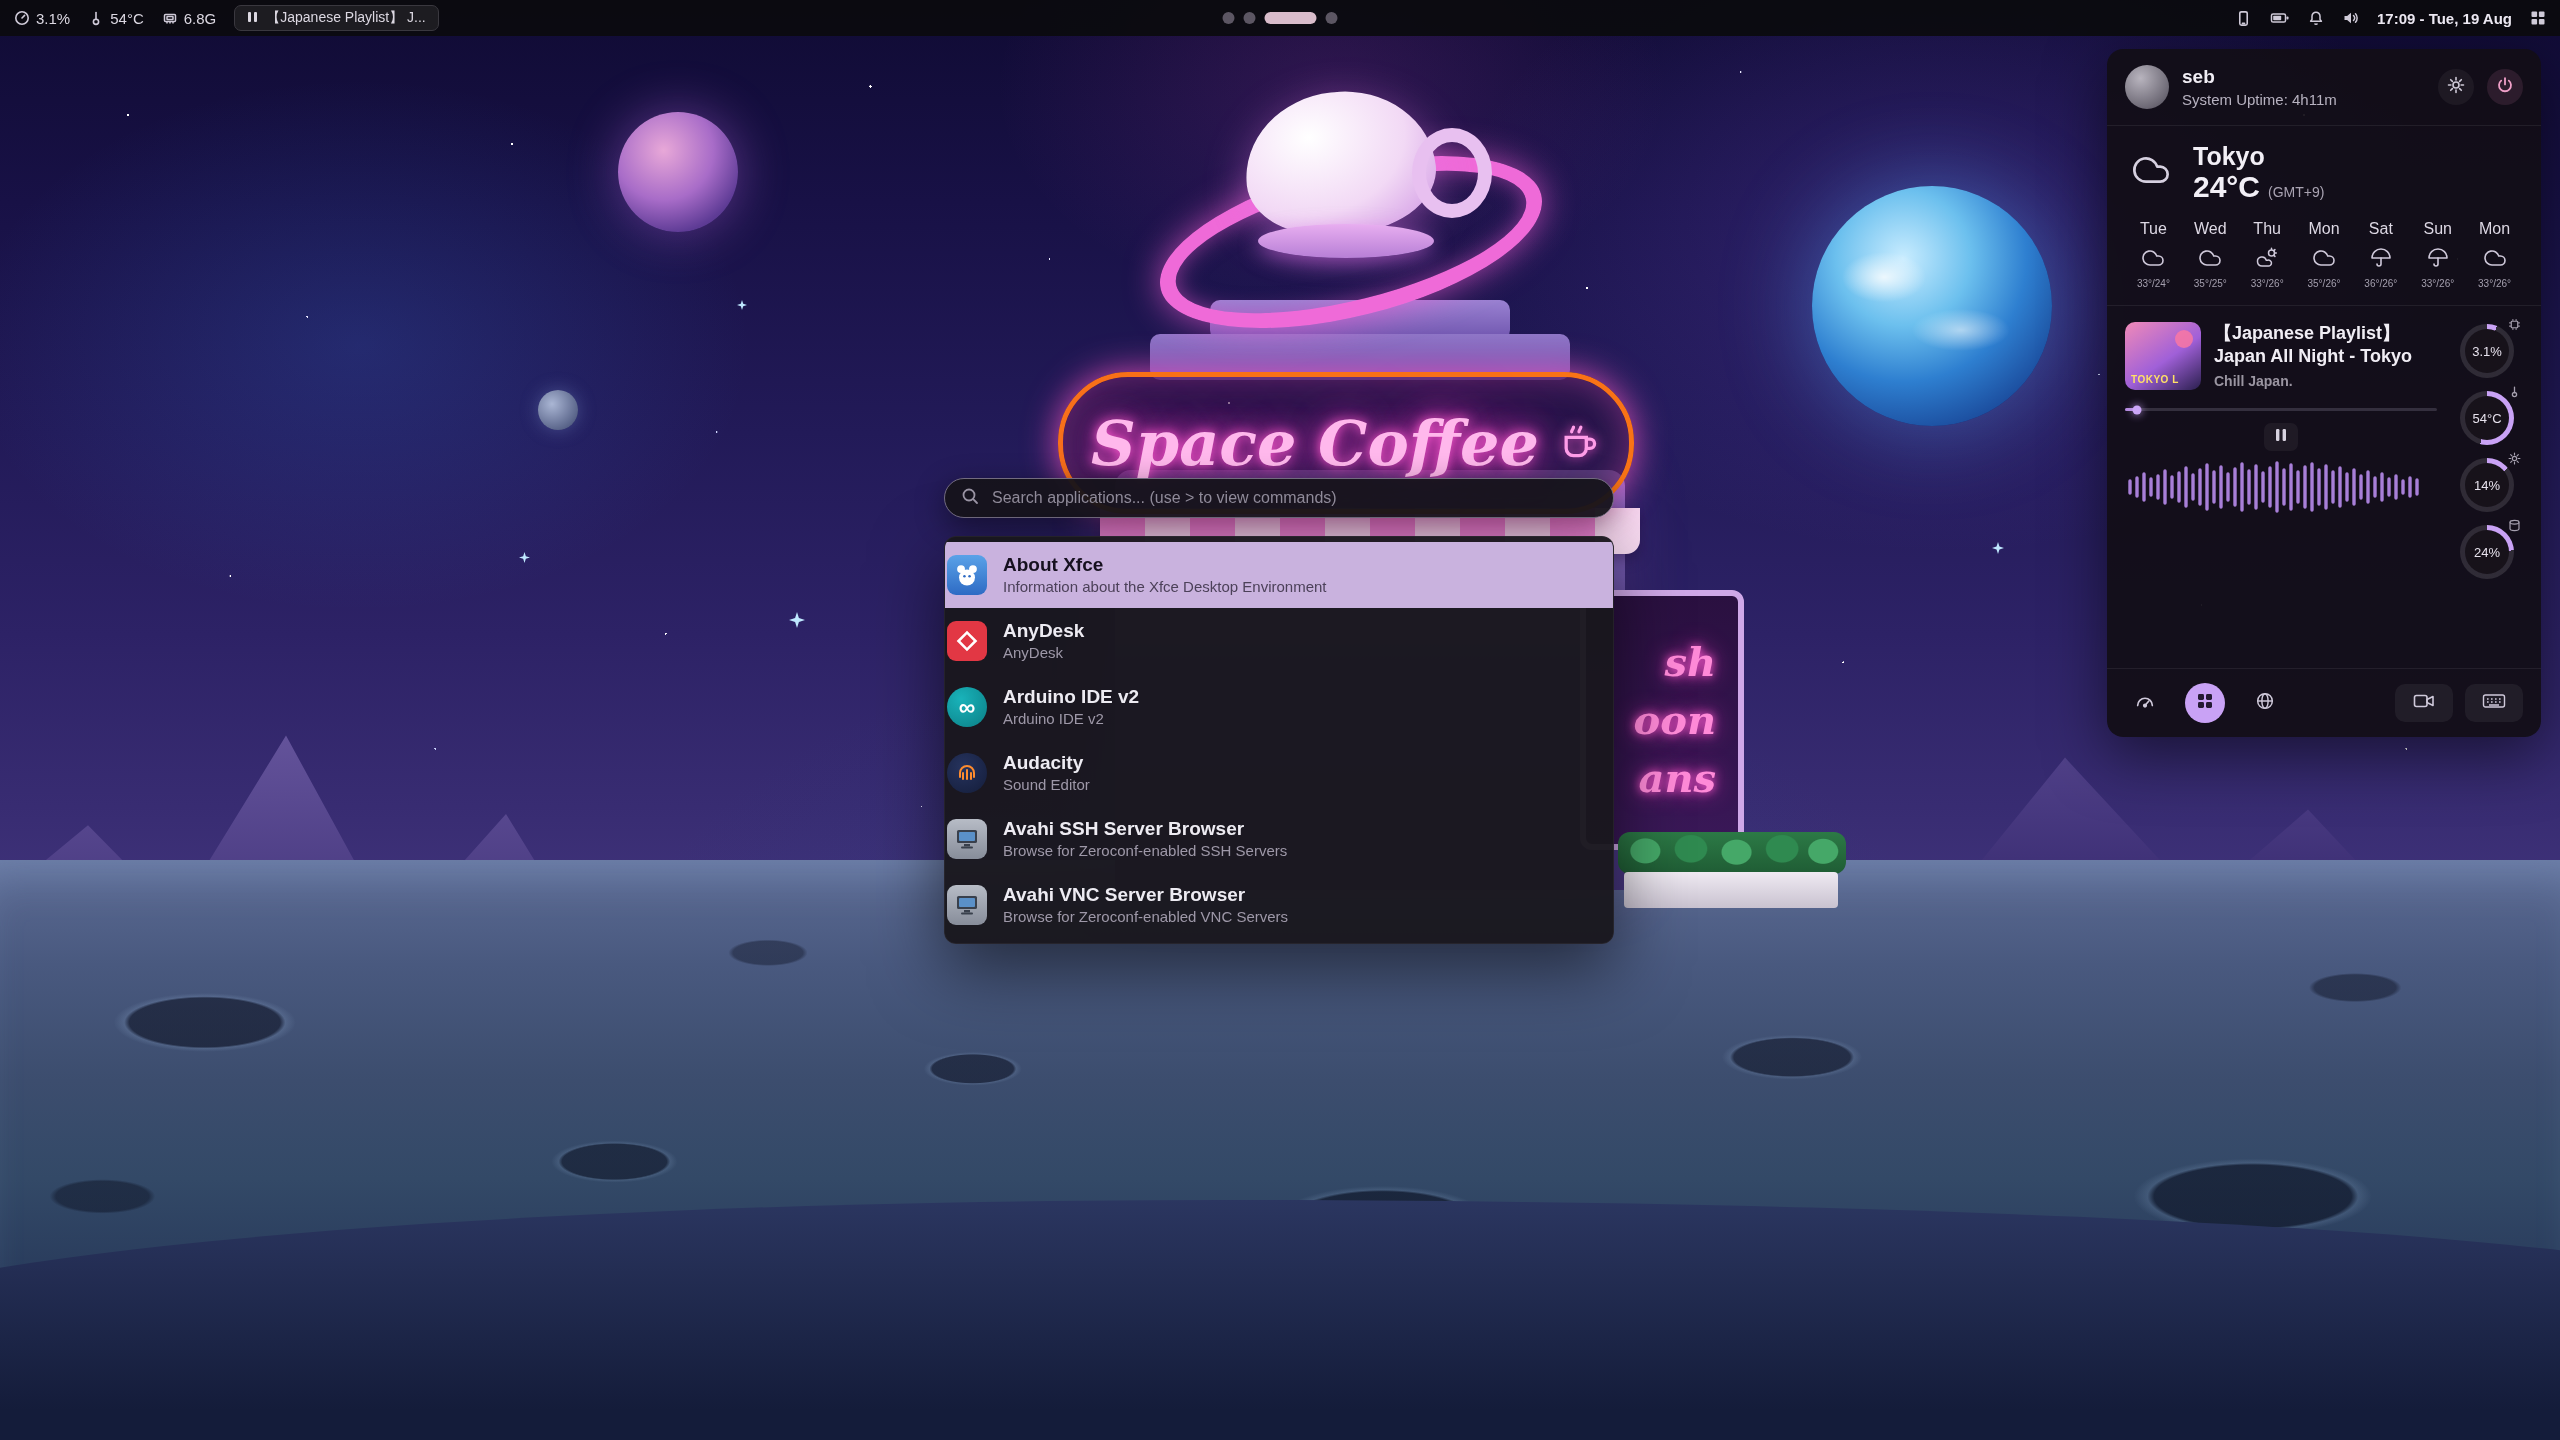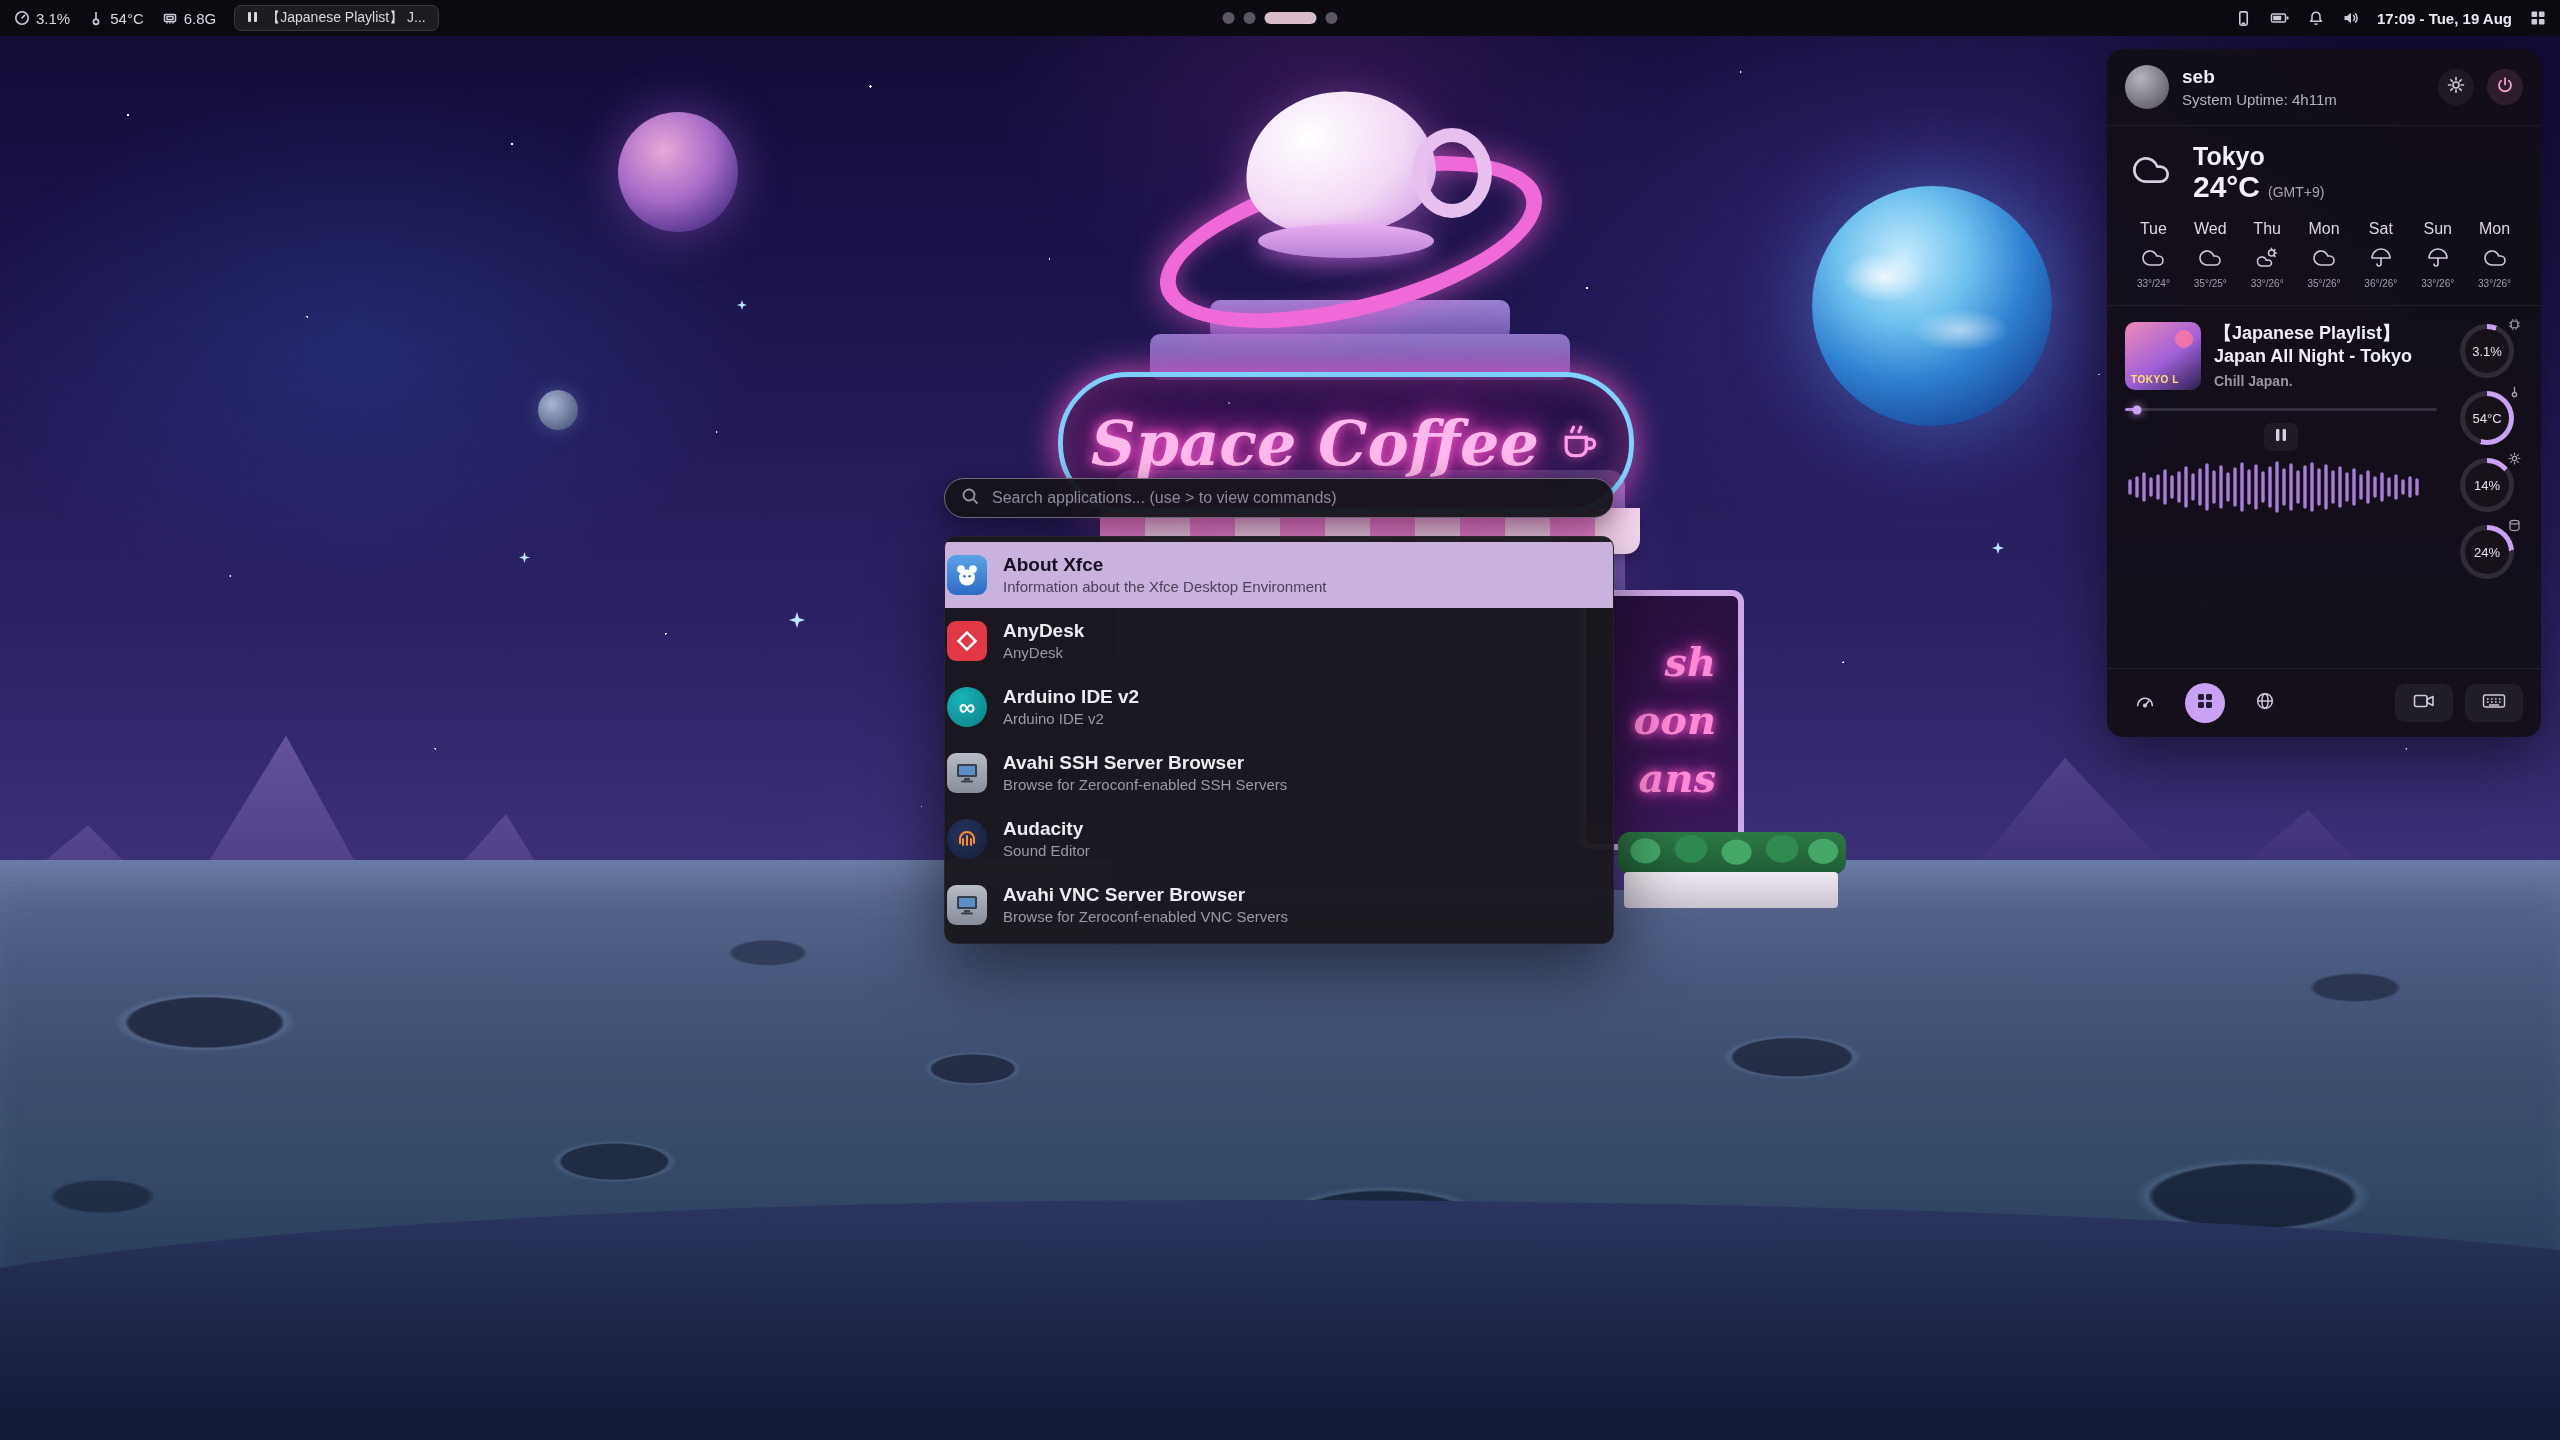--- a/index.html
+++ b/index.html
@@ -93,21 +93,21 @@
   .plants{position:absolute;left:1618px;top:832px;width:228px;height:42px;border-radius:12px;
     background:
       radial-gradient(24px 20px at 12% 45%,#45a868 60%,transparent 65%),
       radial-gradient(26px 22px at 32% 40%,#2f8a50 60%,transparent 65%),
       radial-gradient(24px 20px at 52% 48%,#45a868 60%,transparent 65%),
       radial-gradient(26px 22px at 72% 40%,#2f8a50 60%,transparent 65%),
       radial-gradient(24px 20px at 90% 46%,#45a868 60%,transparent 65%),
       linear-gradient(180deg,#2c7a46,#1f5c34);}
   .planter{position:absolute;left:1624px;top:872px;width:214px;height:36px;background:linear-gradient(180deg,#efeaf2,#c9c2d0);border-radius:4px;}
   .sign{position:absolute;left:1058px;top:372px;width:566px;height:132px;border-radius:70px;
-    border:5px solid #7dd3fc;background:rgba(40,16,60,.55);
+    border:5px solid #f97316;background:rgba(40,16,60,.55);
     box-shadow:0 0 34px rgba(255,90,200,.8), inset 0 0 34px rgba(255,90,200,.35);
     display:flex;align-items:center;justify-content:center;gap:18px;}
   .sign-text{font-family:"DejaVu Serif",serif;font-style:italic;font-weight:bold;font-size:62px;color:#ffb8ec;
     text-shadow:0 0 12px #ff5ad0,0 0 30px #e03ab8,0 0 60px #c028a0;white-space:nowrap;}
   .ring{position:absolute;left:1155px;top:168px;width:360px;height:116px;border:16px solid #ef6ad8;border-radius:50%;
     transform:rotate(-14deg);box-shadow:0 0 34px rgba(240,90,210,.7), inset 0 0 22px rgba(240,90,210,.5);}
   .cup{position:absolute;left:1245px;top:92px;width:190px;height:142px;transform:rotate(-6deg);
     background:radial-gradient(ellipse at 35% 30%,#ffffff,#f2d9f5 55%,#d9a8e8 85%,#b87fd0);
     border-radius:50% 50% 46% 46% / 60% 60% 42% 42%;box-shadow:0 12px 44px rgba(230,120,230,.45);}
   .cup-handle{position:absolute;left:1412px;top:128px;width:52px;height:62px;border:14px solid #e8c0f0;border-radius:50%;}
@@ -367,44 +367,44 @@
 
     <div class="result-row">
       <span class="app-icon ic-arduino">∞</span>
       <span class="row-text">
           <span class="row-title">Arduino IDE v2</span>
           <span class="row-sub">Arduino IDE v2</span>
         </span>
     </div>
 
     <div class="result-row">
+      <span class="app-icon ic-audacity">
+          <svg width="28" height="28" viewBox="0 0 28 28" fill="none" stroke="#ff8c2e" stroke-width="2" stroke-linecap="round">
+            <path d="M7 18v-4a7 7 0 0 1 14 0v4"></path>
+            <path d="M10 14v6M14 11v9M18 14v6"></path>
+          </svg>
+        </span>
+      <span class="row-text">
+          <span class="row-title">Audacity</span>
+          <span class="row-sub">Sound Editor</span>
+        </span>
+    </div>
+
+    <div class="result-row">
       <span class="app-icon ic-avahi">
           <svg width="28" height="28" viewBox="0 0 28 28">
             <rect x="4" y="5" width="20" height="13" rx="1.6" fill="#39404c"></rect>
             <rect x="6" y="7" width="16" height="9" rx="1" fill="#5a90c8"></rect>
             <rect x="11" y="19" width="6" height="2.4" fill="#39404c"></rect>
             <rect x="8" y="21.4" width="12" height="2" rx="1" fill="#39404c"></rect>
           </svg>
         </span>
       <span class="row-text">
           <span class="row-title">Avahi SSH Server Browser</span>
           <span class="row-sub">Browse for Zeroconf-enabled SSH Servers</span>
-        </span>
-    </div>
-
-    <div class="result-row">
-      <span class="app-icon ic-audacity">
-          <svg width="28" height="28" viewBox="0 0 28 28" fill="none" stroke="#ff8c2e" stroke-width="2" stroke-linecap="round">
-            <path d="M7 18v-4a7 7 0 0 1 14 0v4"></path>
-            <path d="M10 14v6M14 11v9M18 14v6"></path>
-          </svg>
-        </span>
-      <span class="row-text">
-          <span class="row-title">Audacity</span>
-          <span class="row-sub">Sound Editor</span>
         </span>
     </div>
 
     <div class="result-row">
       <span class="app-icon ic-avahi">
           <svg width="28" height="28" viewBox="0 0 28 28">
             <rect x="4" y="5" width="20" height="13" rx="1.6" fill="#39404c"></rect>
             <rect x="6" y="7" width="16" height="9" rx="1" fill="#5a90c8"></rect>
             <rect x="11" y="19" width="6" height="2.4" fill="#39404c"></rect>
             <rect x="8" y="21.4" width="12" height="2" rx="1" fill="#39404c"></rect>

